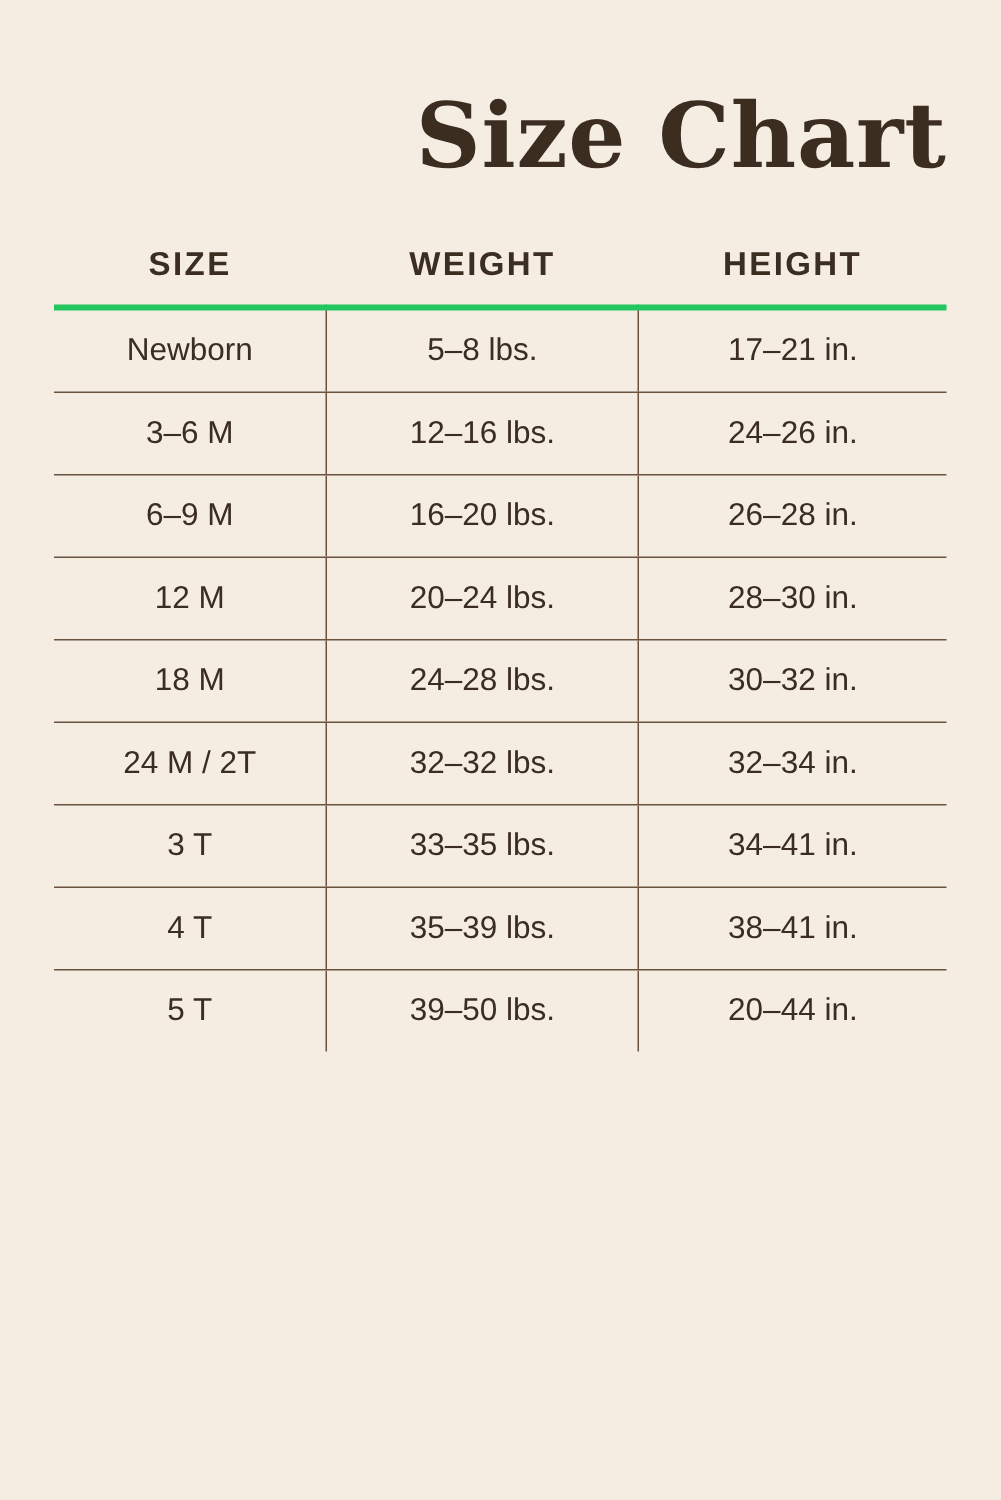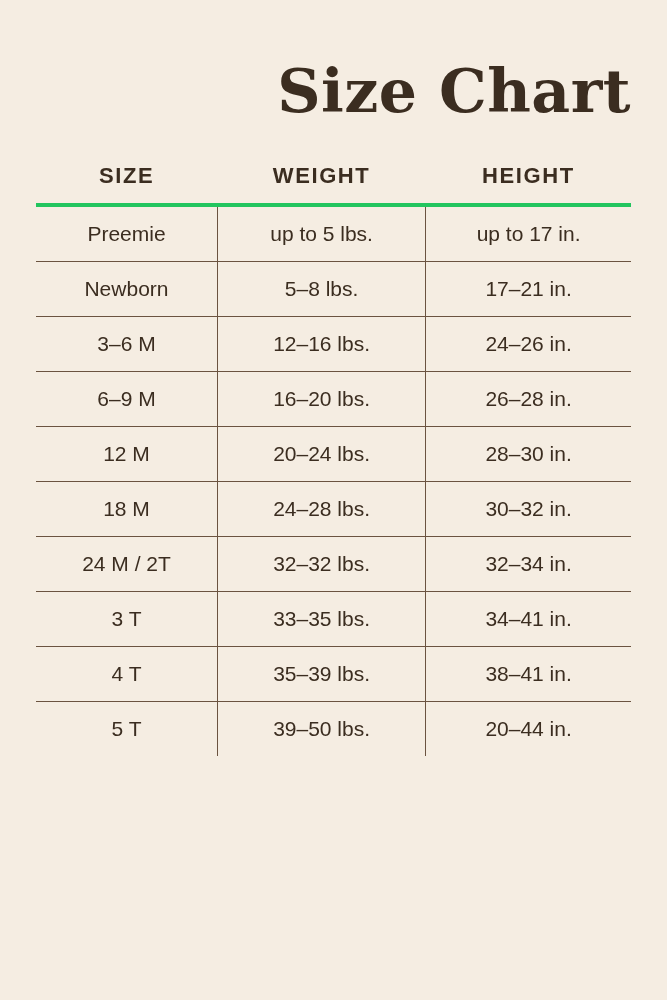--- a/index.html
+++ b/index.html
@@ -86,25 +86,20 @@
     </colgroup>
     <thead>
       <tr>
         <th>SIZE</th>
         <th>WEIGHT</th>
         <th>HEIGHT</th>
       </tr>
     </thead>
     <tbody>
       <tr>
-        <td>Preemie</td>
-        <td class="col-sep-left">up to 5 lbs.</td>
-        <td class="col-sep-left">up to 17 in.</td>
-      </tr>
-      <tr>
         <td>Newborn</td>
         <td class="col-sep-left">5–8 lbs.</td>
         <td class="col-sep-left">17–21 in.</td>
       </tr>
       <tr>
         <td>3–6 M</td>
         <td class="col-sep-left">12–16 lbs.</td>
         <td class="col-sep-left">24–26 in.</td>
       </tr>
       <tr>

